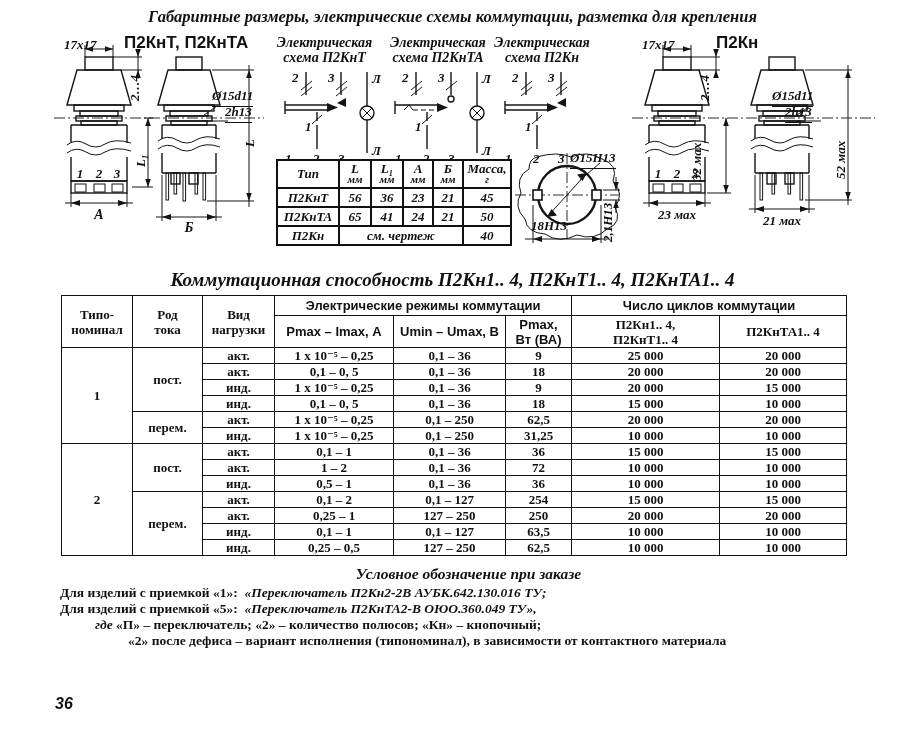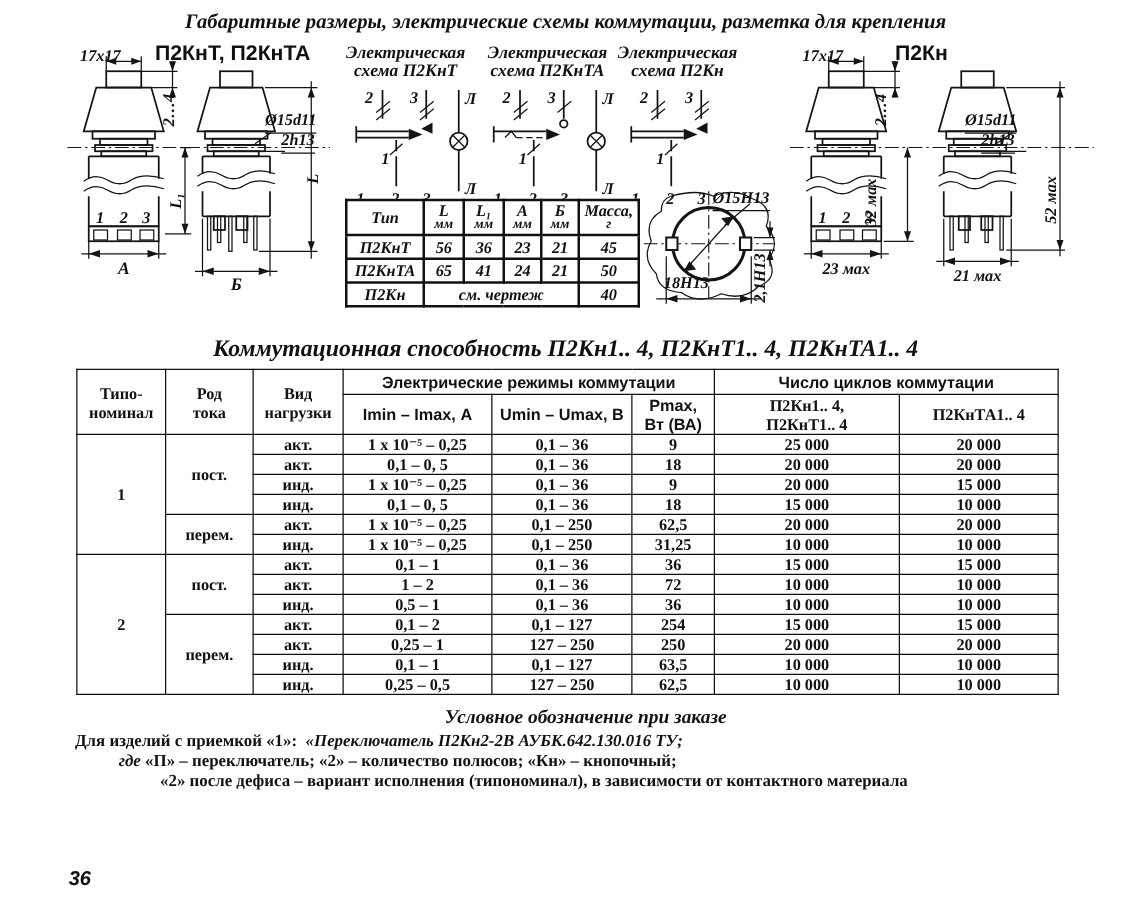--- a/index.html
+++ b/index.html
@@ -348,21 +348,21 @@
   </colgroup>
   <thead>
     <tr>
       <th rowspan="2"><span>Типо-</span><br><span>номинал</span></th>
       <th rowspan="2"><span>Род</span><br><span>тока</span></th>
       <th rowspan="2"><span>Вид</span><br><span>нагрузки</span></th>
       <th colspan="3" class="sans">Электрические режимы коммутации</th>
       <th colspan="2" class="sans">Число циклов коммутации</th>
     </tr>
     <tr>
-      <th class="sans">Imin – Imax, А</th>
+      <th class="sans">Pmax – Imax, А</th>
       <th class="sans">Umin – Umax, В</th>
       <th class="sans"><span>Pmax,</span><br><span>Вт (ВА)</span></th>
       <th><span>П2Кн1.. 4,</span><br><span>П2КнТ1.. 4</span></th>
       <th>П2КнТА1.. 4</th>
     </tr>
   </thead>
   <tbody>
     <tr>
       <td rowspan="6">1</td>
       <td rowspan="4">пост.</td>
@@ -472,17 +472,18 @@
       <td>62,5</td>
       <td>10 000</td>
       <td>10 000</td>
     </tr>
   </tbody>
 </table>
 
 <div class="ordering">
   <div class="ord-heading">Условное обозначение при заказе</div>
   <div class="ord-line ml1"><span>Для изделий с приемкой «1»:</span>&nbsp; <span class="i">«Переключатель П2Кн2-2В  АУБК.642.130.016 ТУ;</span></div>
+  <div class="ord-line ml1"><span>Для изделий с приемкой «5»:</span>&nbsp; <span class="i">«Переключатель П2КнТА2-В ОЮО.360.049 ТУ»,</span></div>
   <div class="ord-line ml3"><span class="i">где</span> <span>«П» – переключатель; «2» – количество полюсов; «Кн» – кнопочный;</span></div>
   <div class="ord-line ml5">«2» после дефиса – вариант исполнения (типономинал), в зависимости от контактного материала</div>
 </div>
 
 <div class="page-number">36</div>
 
 </body></html>

